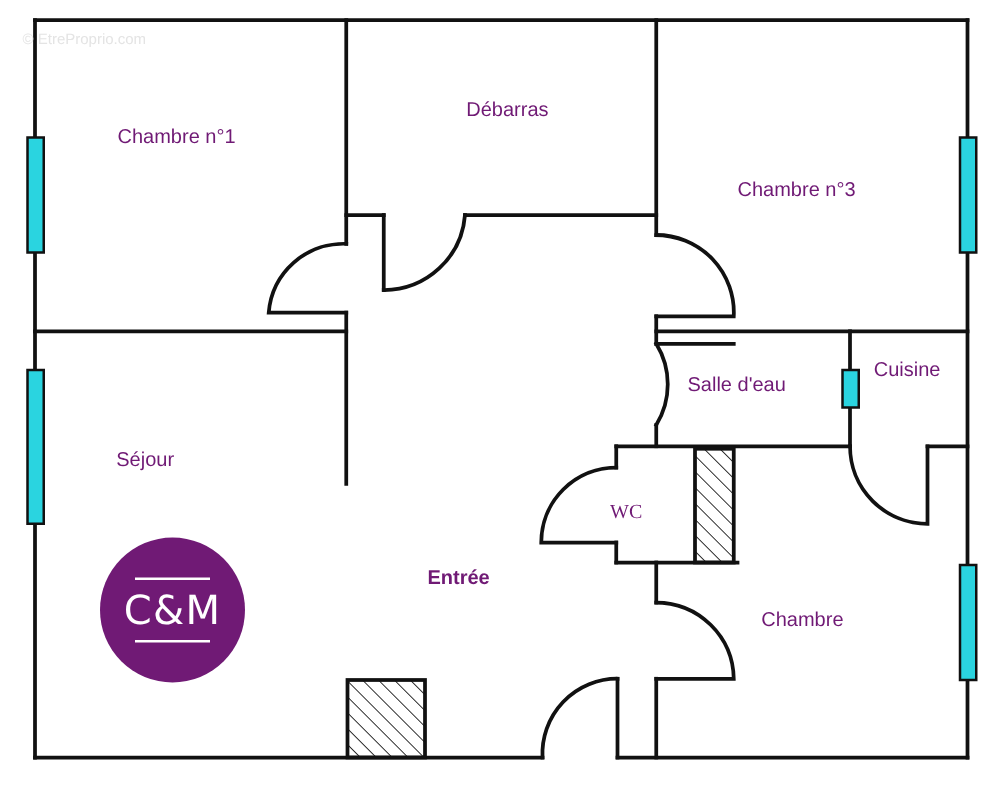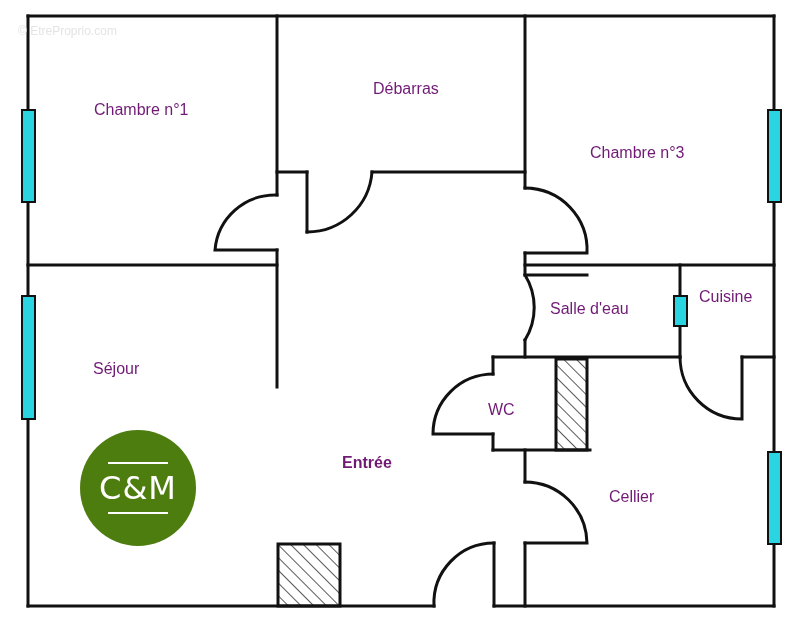--- a/index.html
+++ b/index.html
@@ -78,21 +78,21 @@
 </svg>
 
 <div class="watermark">© EtreProprio.com</div>
 
 <div class="room-label" style="left:94px;top:101px;">Chambre n°1</div>
 <div class="room-label" style="left:373px;top:80px;">Débarras</div>
 <div class="room-label" style="left:590px;top:144px;">Chambre n°3</div>
 <div class="room-label" style="left:93px;top:360px;">Séjour</div>
 <div class="room-label" style="left:550px;top:300px;">Salle d'eau</div>
 <div class="room-label" style="left:699px;top:288px;">Cuisine</div>
-<div class="room-label" style="left:488px;top:401px;">WC</div>
+<div class="room-label" style="left:488px;top:401px;font-family:Liberation Serif, serif;">WC</div>
 <div class="room-label" style="left:342px;top:454px;font-weight:bold;">Entrée</div>
-<div class="room-label" style="left:609px;top:488px;">Cellier</div>
+<div class="room-label" style="left:609px;top:488px;">Chambre</div>
 
-<div class="logo" style="background:#4d7c0f;">
+<div class="logo" style="background:#701a75;">
   <div class="logo-line"></div>
   <div class="logo-text">C&amp;M</div>
   <div class="logo-line"></div>
 </div>
 
 </body></html>

